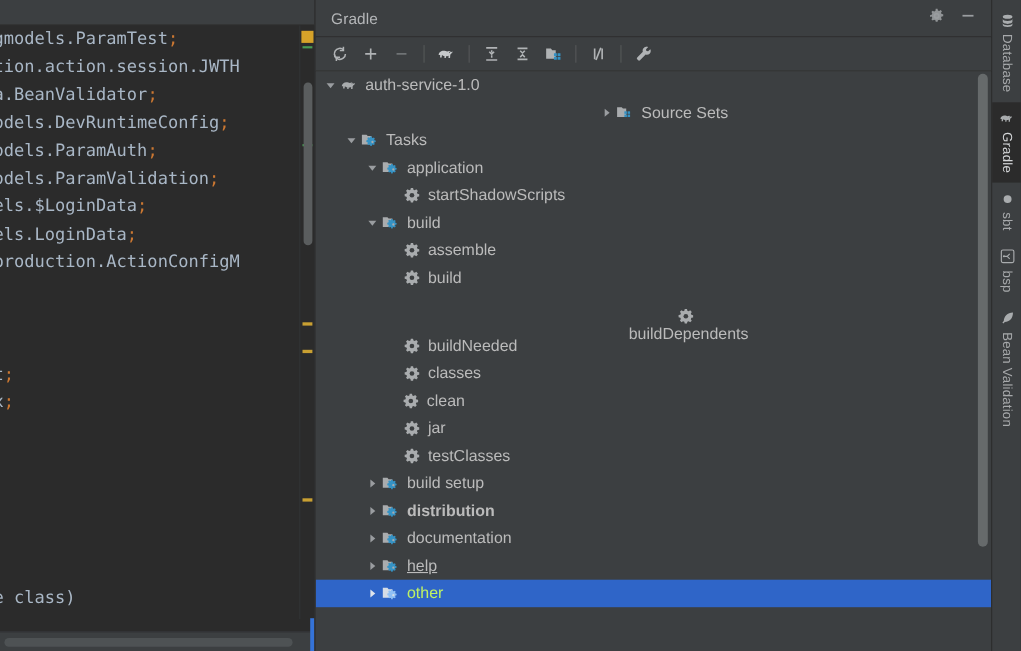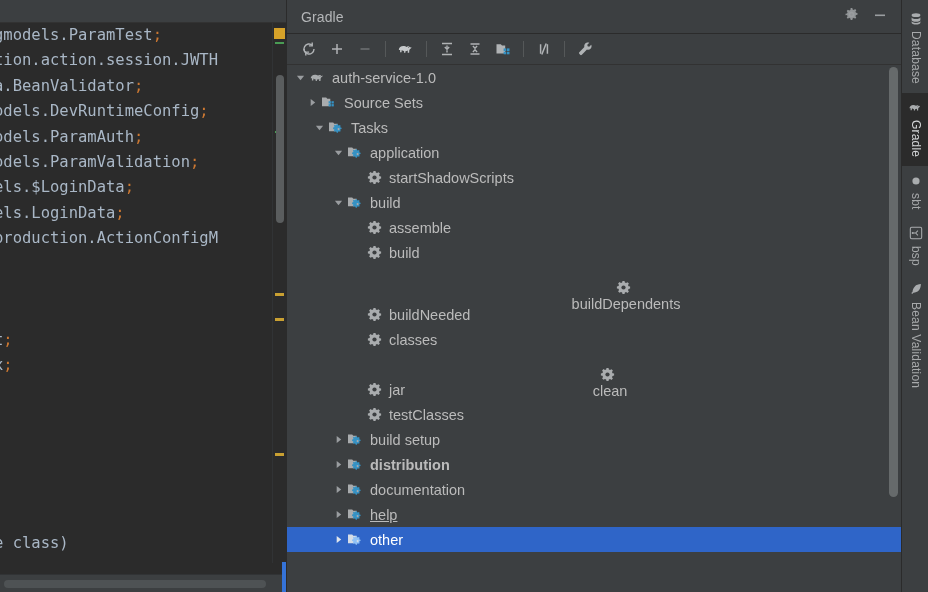--- a/index.html
+++ b/index.html
@@ -166,21 +166,21 @@
     position: relative;
     height: 25px;
     display: flex;
     align-items: center;
     font-size: 14.5px;
     color: #bbbbbb;
     white-space: nowrap;
   }
   .row.selected {
     background: #2f65c8;
-    color: #ffffff;
+    color: #bef264;
   }
   .arrow {
     width: 14px; height: 14px;
     flex: 0 0 14px;
     display: flex;
     align-items: center;
     justify-content: center;
     margin-right: 2px;
   }
   .arrow.none { visibility: hidden; }
@@ -377,21 +377,21 @@
               </svg>
             </span>
             <span class="icn">
               <svg width="17" height="15" viewBox="0 0 20 16">
                 <path fill="#a9acae" d="M2 9c0-2.5 2.3-4.3 5-4.3 1.6 0 2.6.4 3.6 1 .8-.5 1.7-.8 2.6-.5.7.2 1.1.7 1.5 1.2.3-.4.8-.8 1.4-.7-.4.5-.5 1-.4 1.5-1 .3-1.6 1-2 1.9l-.2 3h-1.6l.1-2.3c-.8.4-1.7.6-2.6.6l-.1 1.7H7.8l.1-1.8c-1-.2-1.9-.6-2.6-1.2L5 11.6H3.4L3.5 9z"></path>
                 <circle cx="13" cy="6.4" r=".5" fill="#3c3f41"></circle>
               </svg>
             </span>
             <span class="rlabel">auth-service-1.0</span>
           </div>
-          <div class="row" style="padding-left: 18px;">
+          <div class="row" style="padding-left: 18px; justify-content: center;">
             <span class="arrow">
               <svg width="9" height="9" viewBox="0 0 10 10">
                 <path d="M3 1v8l5-4z" fill="#9a9da0"></path>
               </svg>
             </span>
             <span class="icn">
               <svg width="17" height="15" viewBox="0 0 17 15">
                 <path fill="#a9acae" d="M1 2.4h4.2l1.1 1.3h3v7.6H1z"></path>
                 <rect x="7.6" y="6.2" width="2.3" height="2.3" fill="#3592c4"></rect>
                 <rect x="10.5" y="6.2" width="2.3" height="2.3" fill="#3592c4"></rect>
@@ -505,21 +505,21 @@
           <div class="row" style="padding-left: 63px;">
             <span class="arrow none"></span>
             <span class="icn">
               <svg width="15" height="15" viewBox="0 0 16 16">
                 <path fill="#a9acae" d="M6.9 1h2.2l.35 1.7 1.3.55 1.45-.95 1.55 1.55-.95 1.45.55 1.3 1.7.35v2.2l-1.7.35-.55 1.3.95 1.45-1.55 1.55-1.45-.95-1.3.55L9.1 15H6.9l-.35-1.7-1.3-.55-1.45.95L2.25 12.15l.95-1.45-.55-1.3L.95 9.05v-2.2l1.7-.35.55-1.3-.95-1.45L3.8 2.2l1.45.95 1.3-.55z"></path>
                 <circle cx="8" cy="8" r="2.25" fill="#3c3f41"></circle>
               </svg>
             </span>
             <span class="rlabel">classes</span>
           </div>
-          <div class="row" style="padding-left: 31px; flex-direction: column;">
+          <div class="row" style="padding-left: 62px;">
             <span class="arrow none"></span>
             <span class="icn">
               <svg width="15" height="15" viewBox="0 0 16 16">
                 <path fill="#a9acae" d="M6.9 1h2.2l.35 1.7 1.3.55 1.45-.95 1.55 1.55-.95 1.45.55 1.3 1.7.35v2.2l-1.7.35-.55 1.3.95 1.45-1.55 1.55-1.45-.95-1.3.55L9.1 15H6.9l-.35-1.7-1.3-.55-1.45.95L2.25 12.15l.95-1.45-.55-1.3L.95 9.05v-2.2l1.7-.35.55-1.3-.95-1.45L3.8 2.2l1.45.95 1.3-.55z"></path>
                 <circle cx="8" cy="8" r="2.25" fill="#3c3f41"></circle>
               </svg>
             </span>
             <span class="rlabel">clean</span>
           </div>
           <div class="row" style="padding-left: 63px;">

